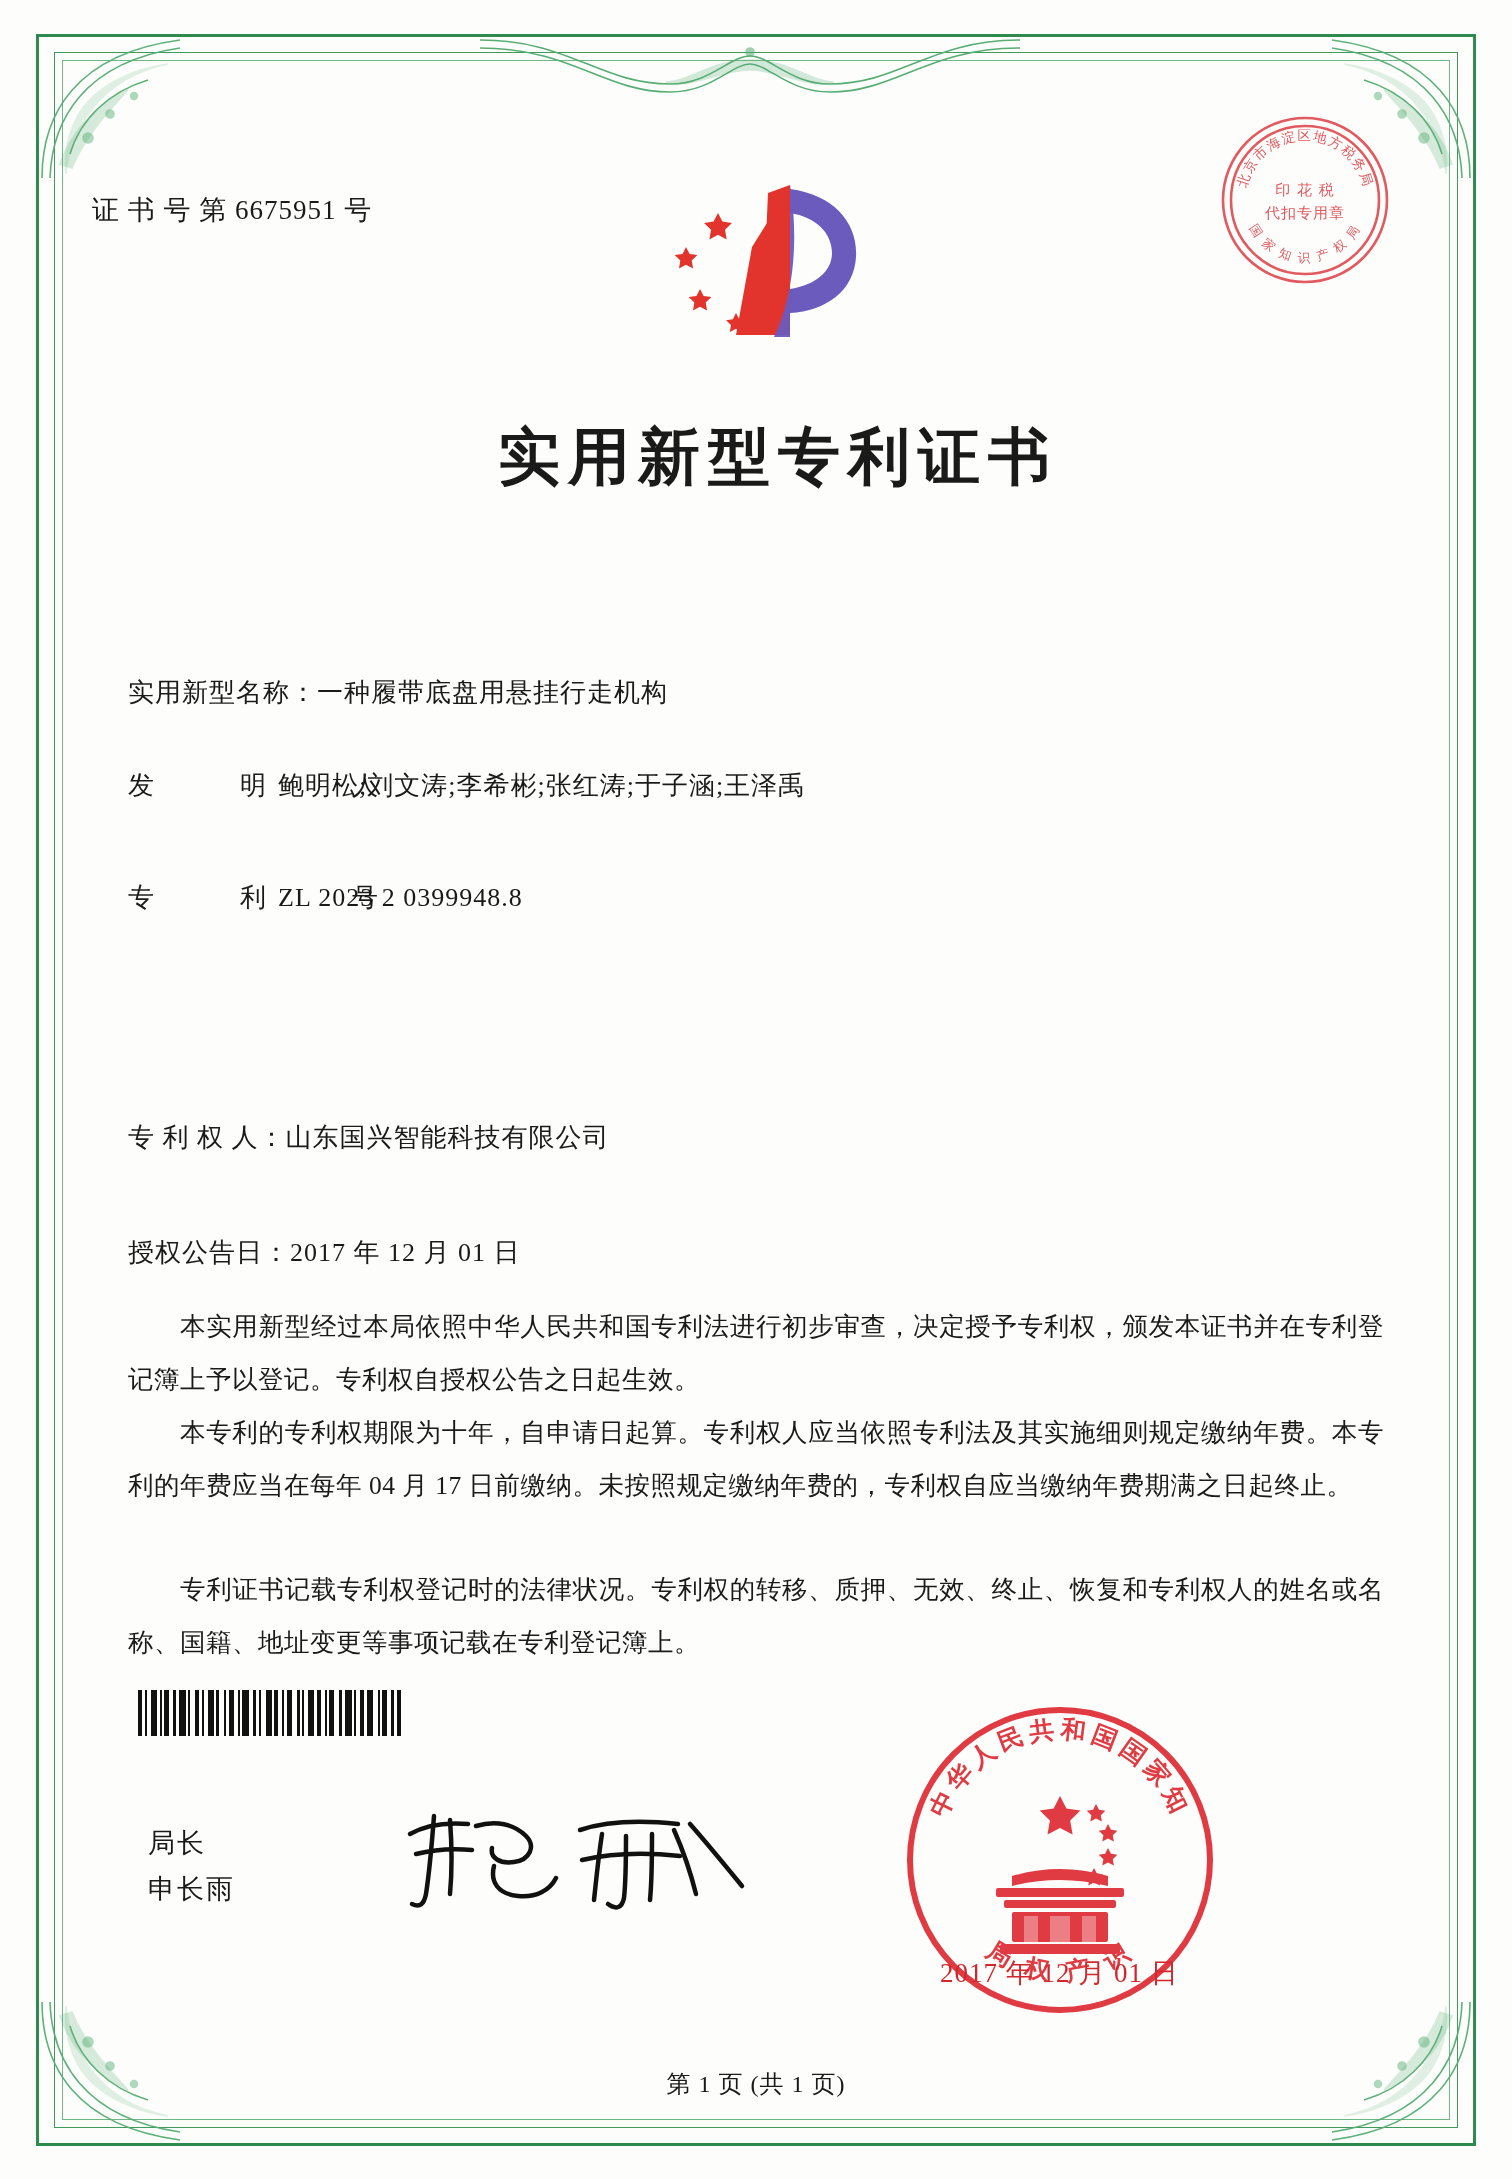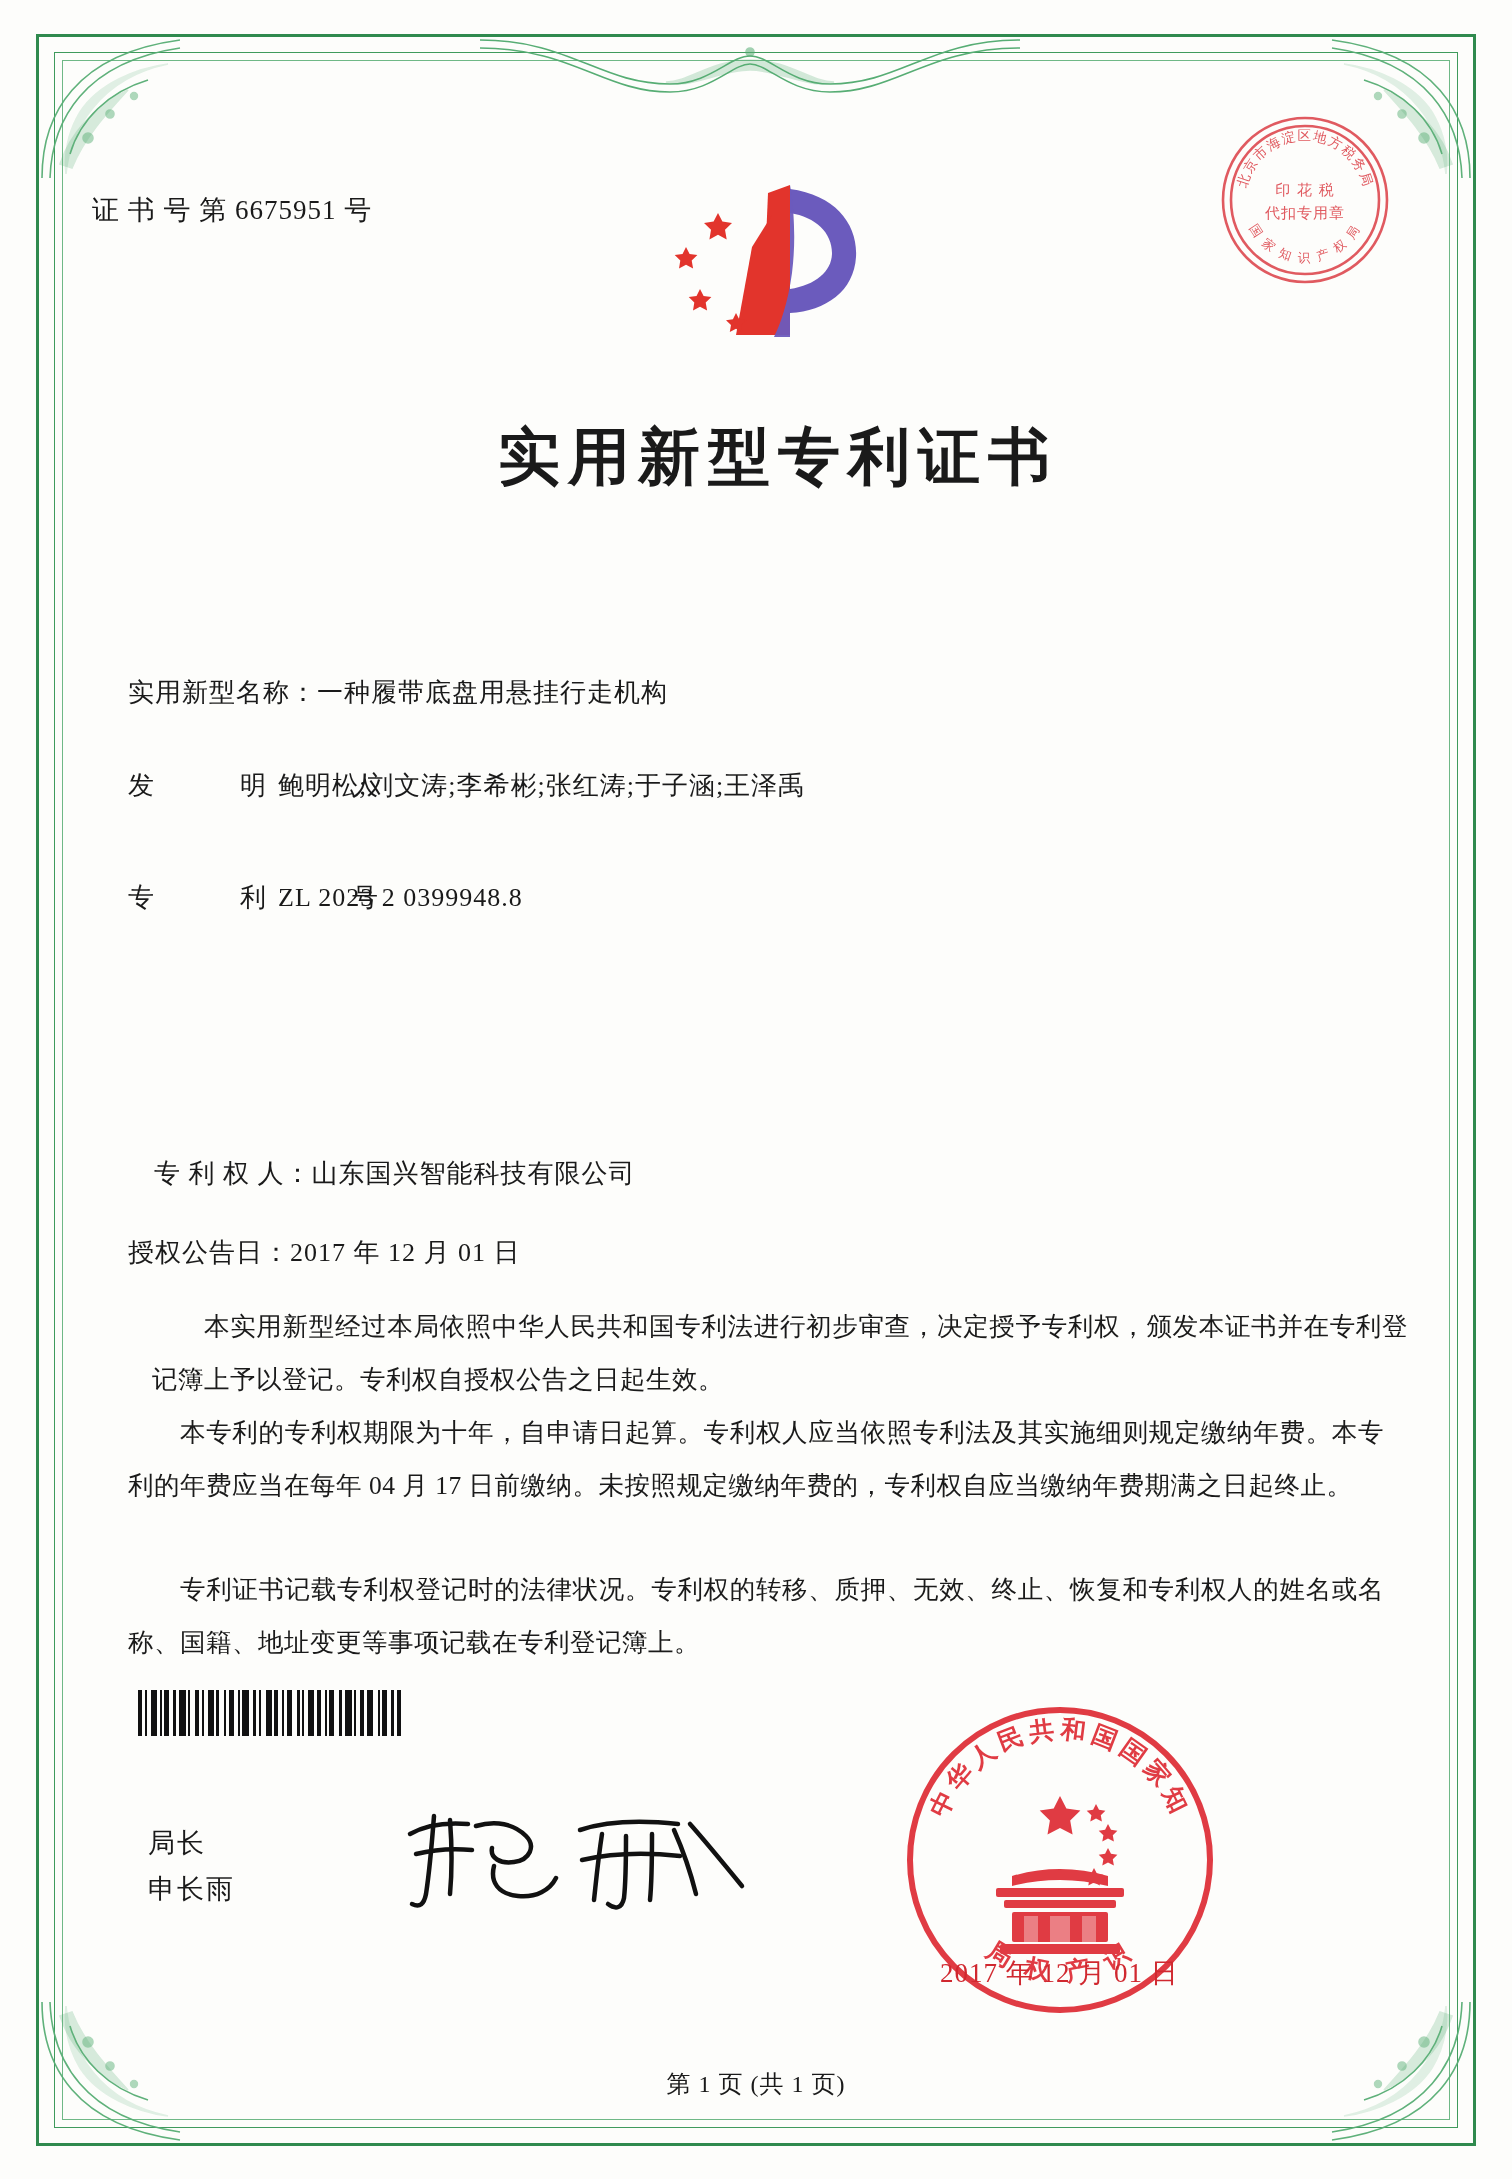--- a/index.html
+++ b/index.html
@@ -107,36 +107,36 @@
     white-space: nowrap;
     letter-spacing: 1px;
   }
   .field .lbl { display: inline-block; }
   .field .val { display: inline-block; }
 
   .f1 { top: 675px; }
   .f2 { top: 768px; }
   .f3 { top: 880px; }
   .f4 { top: 1000px; }
-  .f5 { top: 1156px; margin-left: 26px; }
+  .f5 { top: 1120px; }
   .f6 { top: 1235px; }
   .spread4 { display:inline-block; width: 150px; letter-spacing: 30px; }
 
   
   .para {
     position: absolute;
     left: 128px;
     width: 1256px;
     font-size: 25.5px;
     line-height: 53px;
     text-indent: 52px;
     text-align: justify;
     letter-spacing: 0.5px;
   }
-  .p1 { top: 1300px; margin-left: 24px; }
+  .p1 { top: 1300px; }
   .p2 { top: 1406px; }
   .p3 { top: 1563px; }
 
   
   .barcode {
     position: absolute;
     left: 138px; top: 1690px;
     width: 420px; height: 46px;
     display: flex;
     align-items: stretch;

